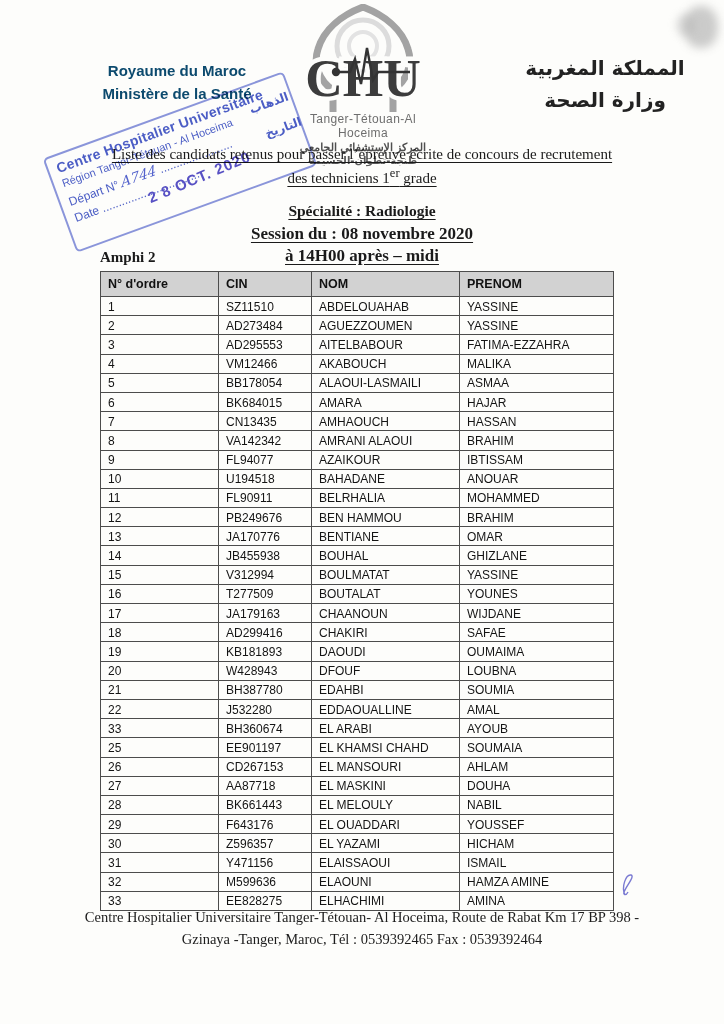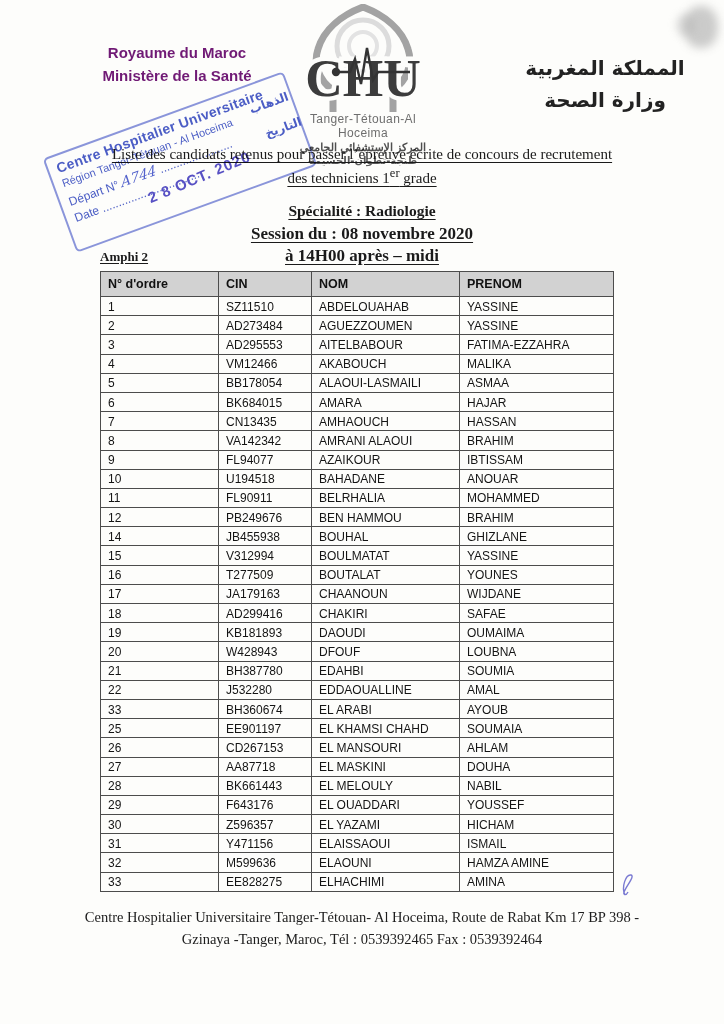--- a/index.html
+++ b/index.html
@@ -4,23 +4,23 @@
 <style>
   html,body{margin:0;padding:0;background:#9a9a9a;}
   .page{position:relative;width:724px;height:1024px;background:#fdfdfb;overflow:hidden;
         font-family:"Liberation Serif",serif;color:#1a1a1a;}
   
   .smudge{position:absolute;right:6px;top:6px;width:34px;height:42px;background:#8f8f8f;
           opacity:.45;filter:blur(5px);border-radius:45%;}
   .smudge2{position:absolute;right:30px;top:14px;width:18px;height:22px;background:#a5a5a5;
           opacity:.35;filter:blur(4px);border-radius:50%;}
   
-  .hdr-left{position:absolute;left:92px;top:42px;width:170px;text-align:center;
+  .hdr-left{position:absolute;left:92px;top:60px;width:170px;text-align:center;
             font-family:"Liberation Sans",sans-serif;font-weight:bold;font-size:15px;
-            line-height:1.5;color:#701a75;}
+            line-height:1.5;color:#0c4a6e;}
   .hdr-right{position:absolute;right:34px;top:52px;width:170px;text-align:center;
              font-family:"DejaVu Sans",sans-serif;font-weight:bold;font-size:20px;
              line-height:1.6;color:#222;direction:rtl;}
   .logo{position:absolute;left:292px;top:4px;width:142px;text-align:center;}
   .logo-sub{font-family:"Liberation Sans",sans-serif;font-size:12px;color:#6e6e6e;
             letter-spacing:.4px;margin-top:-4px;}
   .logo-ar1{font-family:Liberation Sans, sans-serif;font-size:11px;font-weight:bold;
             color:#4f4f4f;direction:rtl;margin-top:1px;}
   .logo-ar2{font-family:"DejaVu Sans",sans-serif;font-size:10px;font-weight:bold;
             color:#585858;direction:rtl;margin-top:1px;letter-spacing:1px;}
@@ -45,22 +45,22 @@
   
   .titles{position:absolute;left:40px;top:146px;width:644px;text-align:center;}
   .t-line1{font-size:15px;text-decoration:underline;text-underline-offset:3px;}
   .t-line2{font-size:15px;text-decoration:underline;text-underline-offset:3px;margin-top:3px;}
   .t-spec{font-size:15.5px;font-weight:bold;text-decoration:underline;
           text-underline-offset:3px;margin-top:15px;}
   .t-sess{font-size:17px;font-weight:bold;text-decoration:underline;
           text-underline-offset:3px;margin-top:4px;}
   .t-time{font-size:17px;font-weight:bold;text-decoration:underline;
           text-underline-offset:3px;margin-top:2px;}
-  .amphi{position:absolute;left:100px;top:249px;font-size:13px;font-weight:bold;
-         text-decoration:underline;text-underline-offset:2px;}
+  .amphi{position:absolute;left:100px;top:249px;font-size:15px;font-weight:bold;
+         text-underline-offset:2px;}
   
   table.cand{position:absolute;left:100px;top:271px;width:513px;border-collapse:collapse;
              font-family:"Liberation Sans",sans-serif;table-layout:fixed;}
   table.cand th,table.cand td{border:1px solid #4c4c4c;overflow:hidden;white-space:nowrap;}
   table.cand th{background:#d2d2d2;height:24px;font-size:12.5px;text-align:left;
                 padding:0 0 0 7px;color:#111;}
   table.cand td{height:17.2px;font-size:12px;line-height:1;padding:1px 0 0 7px;color:#141414;}
   
   .footer{position:absolute;left:40px;top:906px;width:644px;text-align:center;
           font-size:14.5px;line-height:1.55;color:#1c1c1c;}
@@ -206,20 +206,26 @@
           <td>BELRHALIA</td>
           <td>MOHAMMED</td>
         </tr>
         <tr>
           <td>12</td>
           <td>PB249676</td>
           <td>BEN HAMMOU</td>
           <td>BRAHIM</td>
         </tr>
         <tr>
+          <td>13</td>
+          <td>JA170776</td>
+          <td>BENTIANE</td>
+          <td>OMAR</td>
+        </tr>
+        <tr>
           <td>14</td>
           <td>JB455938</td>
           <td>BOUHAL</td>
           <td>GHIZLANE</td>
         </tr>
         <tr>
           <td>15</td>
           <td>V312994</td>
           <td>BOULMATAT</td>
           <td>YASSINE</td>

